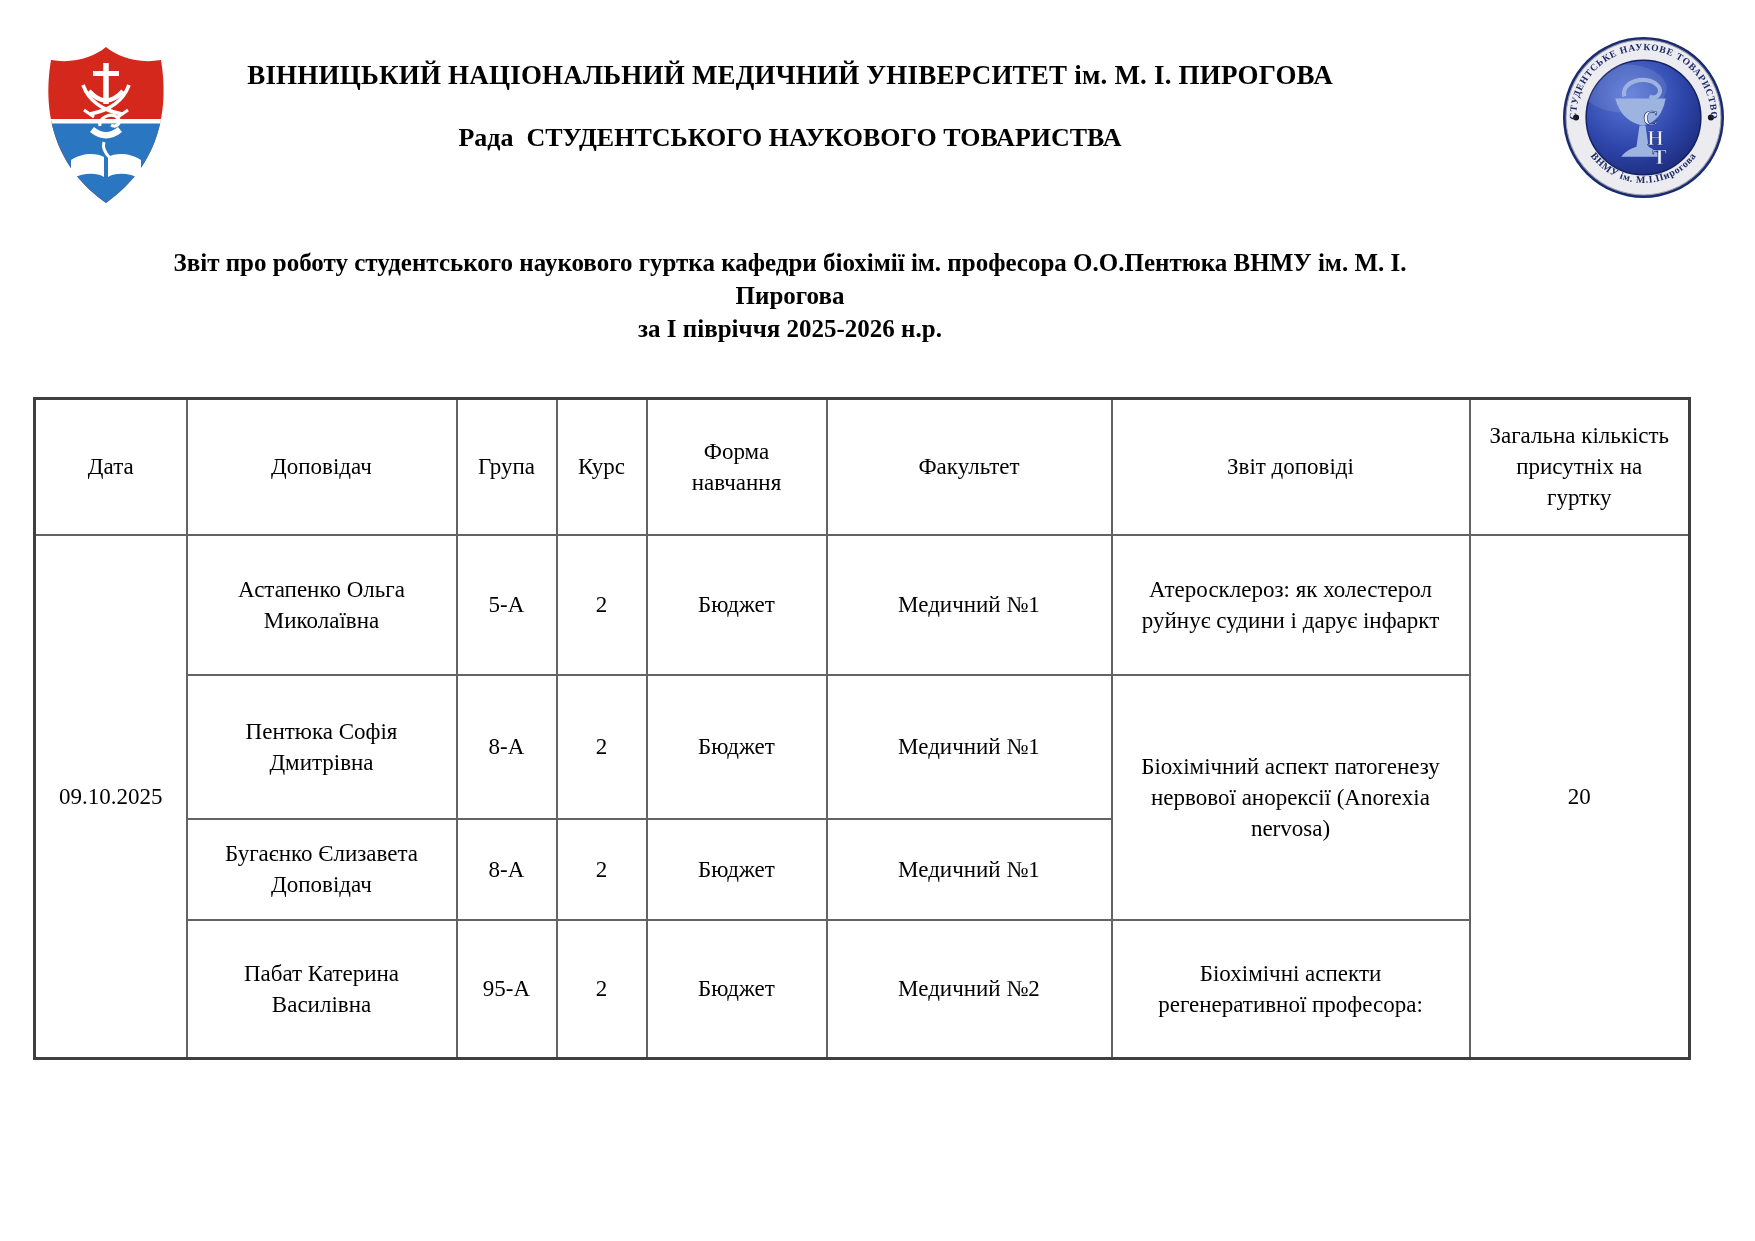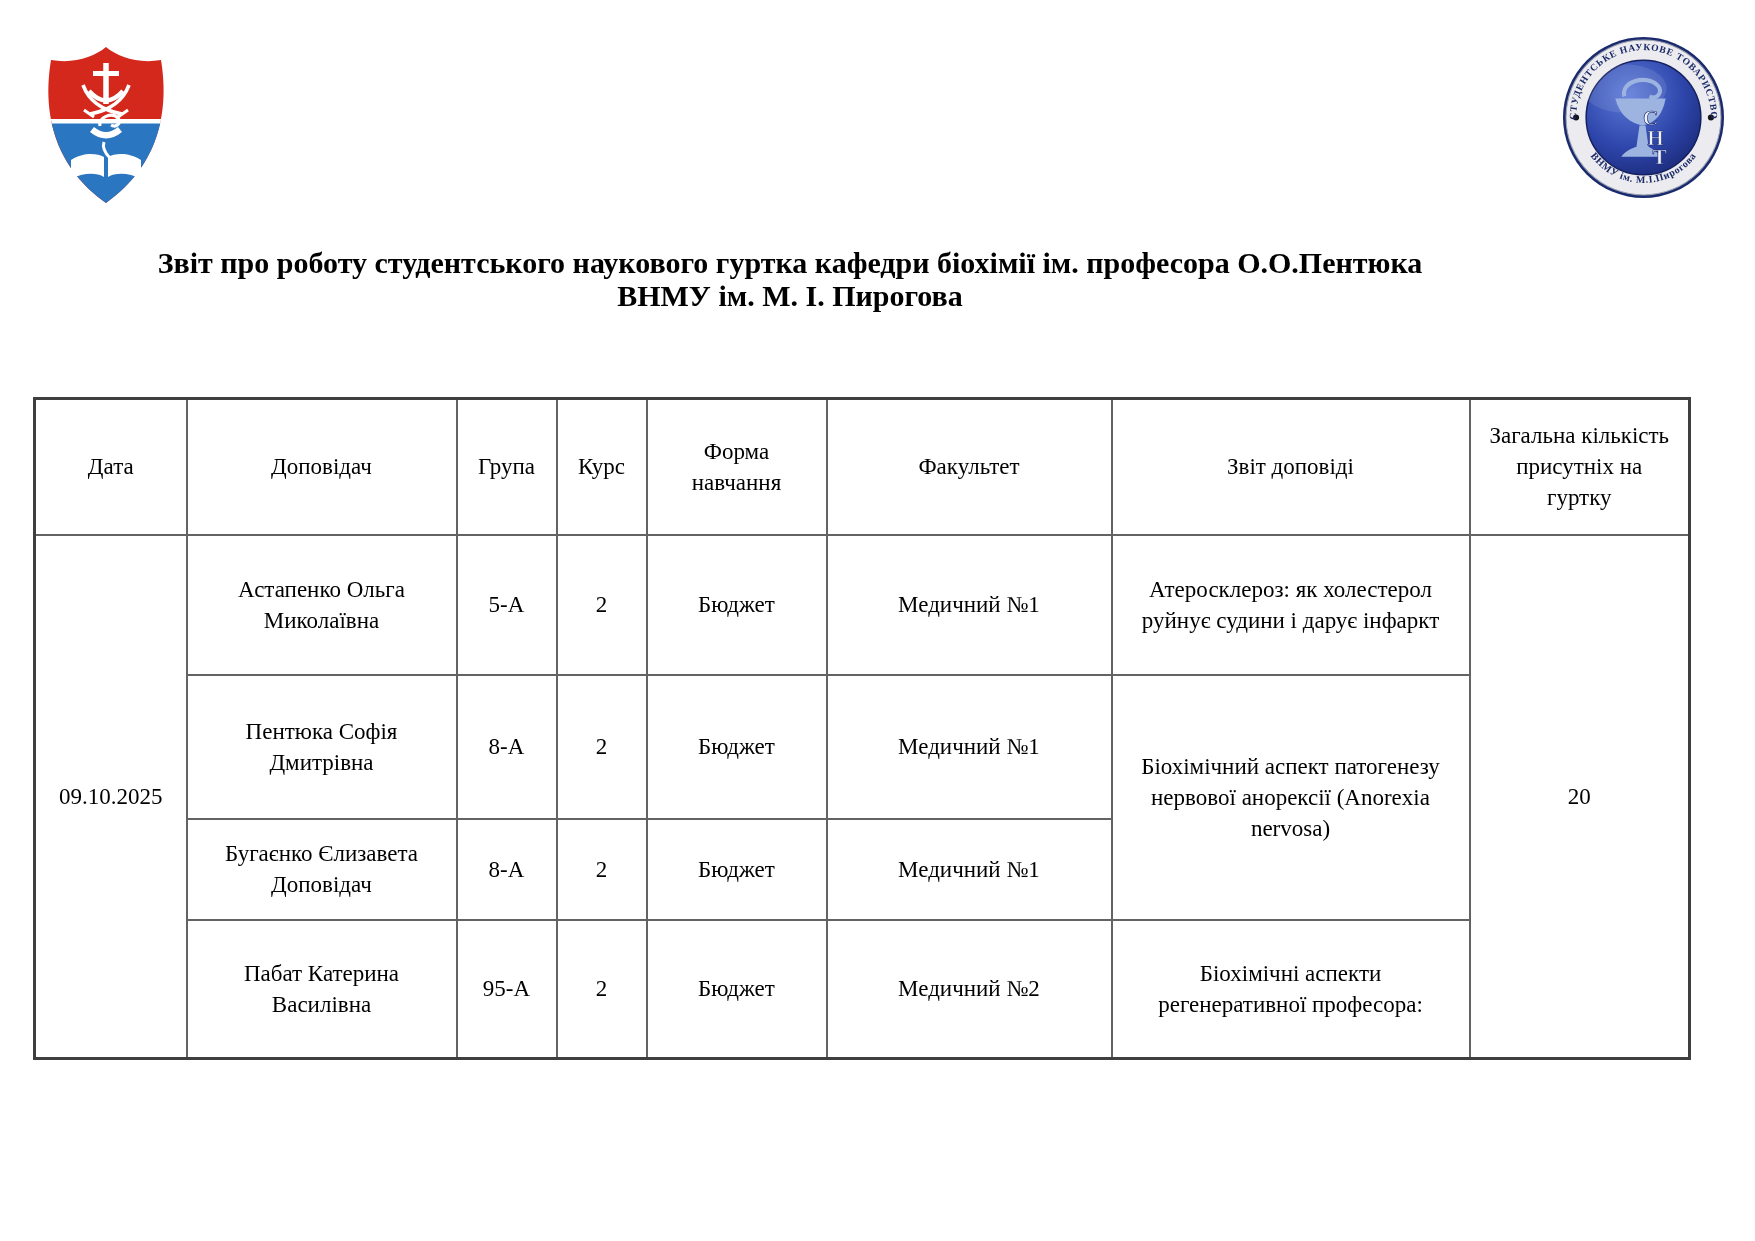--- a/index.html
+++ b/index.html
@@ -11,21 +11,21 @@
   .page{position:relative;width:1755px;height:1241px;background:#fff;}
 
   .logo-left{position:absolute;left:40px;top:44px;width:132px;height:162px;}
   .logo-right{position:absolute;left:1562px;top:36px;width:163px;height:163px;}
 
   .header-text{position:absolute;left:180px;top:60px;width:1220px;text-align:center;}
   .header-line1{font-size:27px;font-weight:bold;letter-spacing:.2px;}
   .header-line2{font-size:26px;font-weight:bold;margin-top:32px;white-space:pre-wrap;}
 
   .title-block{position:absolute;left:122px;top:246px;width:1336px;text-align:center;
-    font-size:30px;font-weight:bold;line-height:33px;}
+    font-size:25px;font-weight:bold;line-height:33px;}
   .title-period{margin-top:0px;}
 
   table.report{
     position:absolute;left:33px;top:397px;border-collapse:collapse;table-layout:fixed;
     font-size:23px;border:3px solid #3f3f3f;
   }
   table.report td{
     border:2px solid #636363;text-align:center;vertical-align:middle;
     padding:4px 12px;line-height:31px;font-weight:normal;word-wrap:break-word;
   }
@@ -61,20 +61,24 @@
     <g>
       <path d="M60,82 C58,73 72,68 78,74 C82,79 76,84 71,81" stroke="#ffffff" stroke-width="3.2" fill="none"></path>
       <path d="M50,88 Q66,101 82,88 L78,83 Q66,93 54,83 Z" fill="#ffffff"></path>
       <path d="M64,98 C62,104 66,110 70,114" stroke="#ffffff" stroke-width="3" fill="none"></path>
       <path d="M31,116 C43,108 57,109 64,113 L64,133 C56,128 42,129 31,135 Z" fill="#ffffff"></path>
       <path d="M101,116 C89,108 75,109 68,113 L68,133 C76,128 90,129 101,135 Z" fill="#ffffff"></path>
       <line x1="66" y1="113" x2="66" y2="133" stroke="#2a76c1" stroke-width="2"></line>
     </g>
   </svg>
 
+  <div class="header-text">
+    <div class="header-line1">ВІННИЦЬКИЙ НАЦІОНАЛЬНИЙ МЕДИЧНИЙ УНІВЕРСИТЕТ ім. М. І. ПИРОГОВА</div>
+    <div class="header-line2">Рада  СТУДЕНТСЬКОГО НАУКОВОГО ТОВАРИСТВА</div>
+  </div>
 
   <svg class="logo-right" viewBox="0 0 162 162">
     <defs>
       <radialGradient id="badgeGrad" cx="38%" cy="30%" r="85%">
         <stop offset="0" stop-color="#5b7ad8"></stop>
         <stop offset="0.55" stop-color="#2e46ab"></stop>
         <stop offset="1" stop-color="#16246e"></stop>
       </radialGradient>
       <path id="arcTop" d="M 14,81 A 67,67 0 0 1 148,81"></path>
       <path id="arcBottom" d="M 16,81 A 65,65 0 0 0 146,81"></path>
@@ -99,20 +103,21 @@
     </g>
     <g font-family="Liberation Serif, DejaVu Serif, serif" font-weight="bold" font-size="21" fill="#eef2fb" stroke="#16246e" stroke-width="0.6" text-anchor="middle">
       <text x="88" y="88">С</text>
       <text x="93" y="108">Н</text>
       <text x="97" y="127">Т</text>
     </g>
   </svg>
 
   <div class="title-block">
     <div>Звіт про роботу студентського наукового гуртка кафедри біохімії ім. професора О.О.Пентюка ВНМУ ім. М. І. Пирогова</div>
+    <div class="title-period">за І півріччя 2025-2026 н.р.</div>
   </div>
 
   <table class="report">
     <colgroup>
       <col style="width:152px">
         <col style="width:270px">
         <col style="width:100px">
         <col style="width:90px">
       <col style="width:180px">
         <col style="width:285px">

